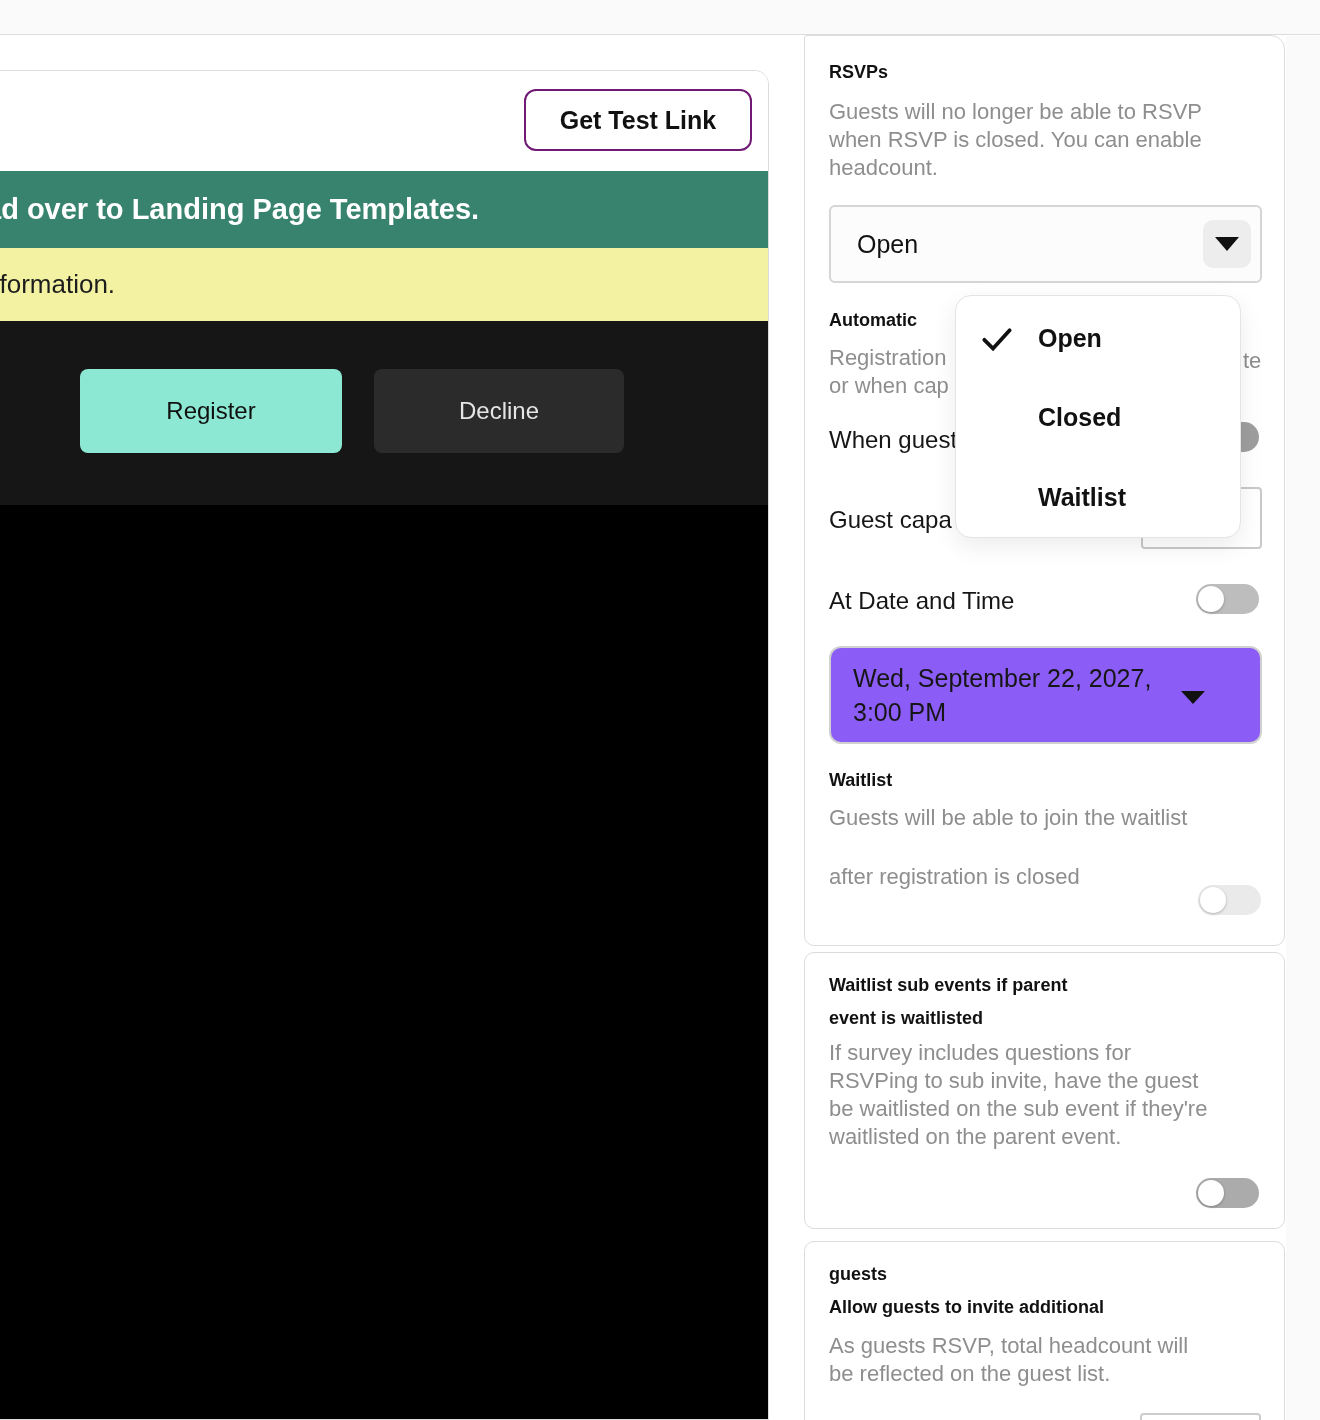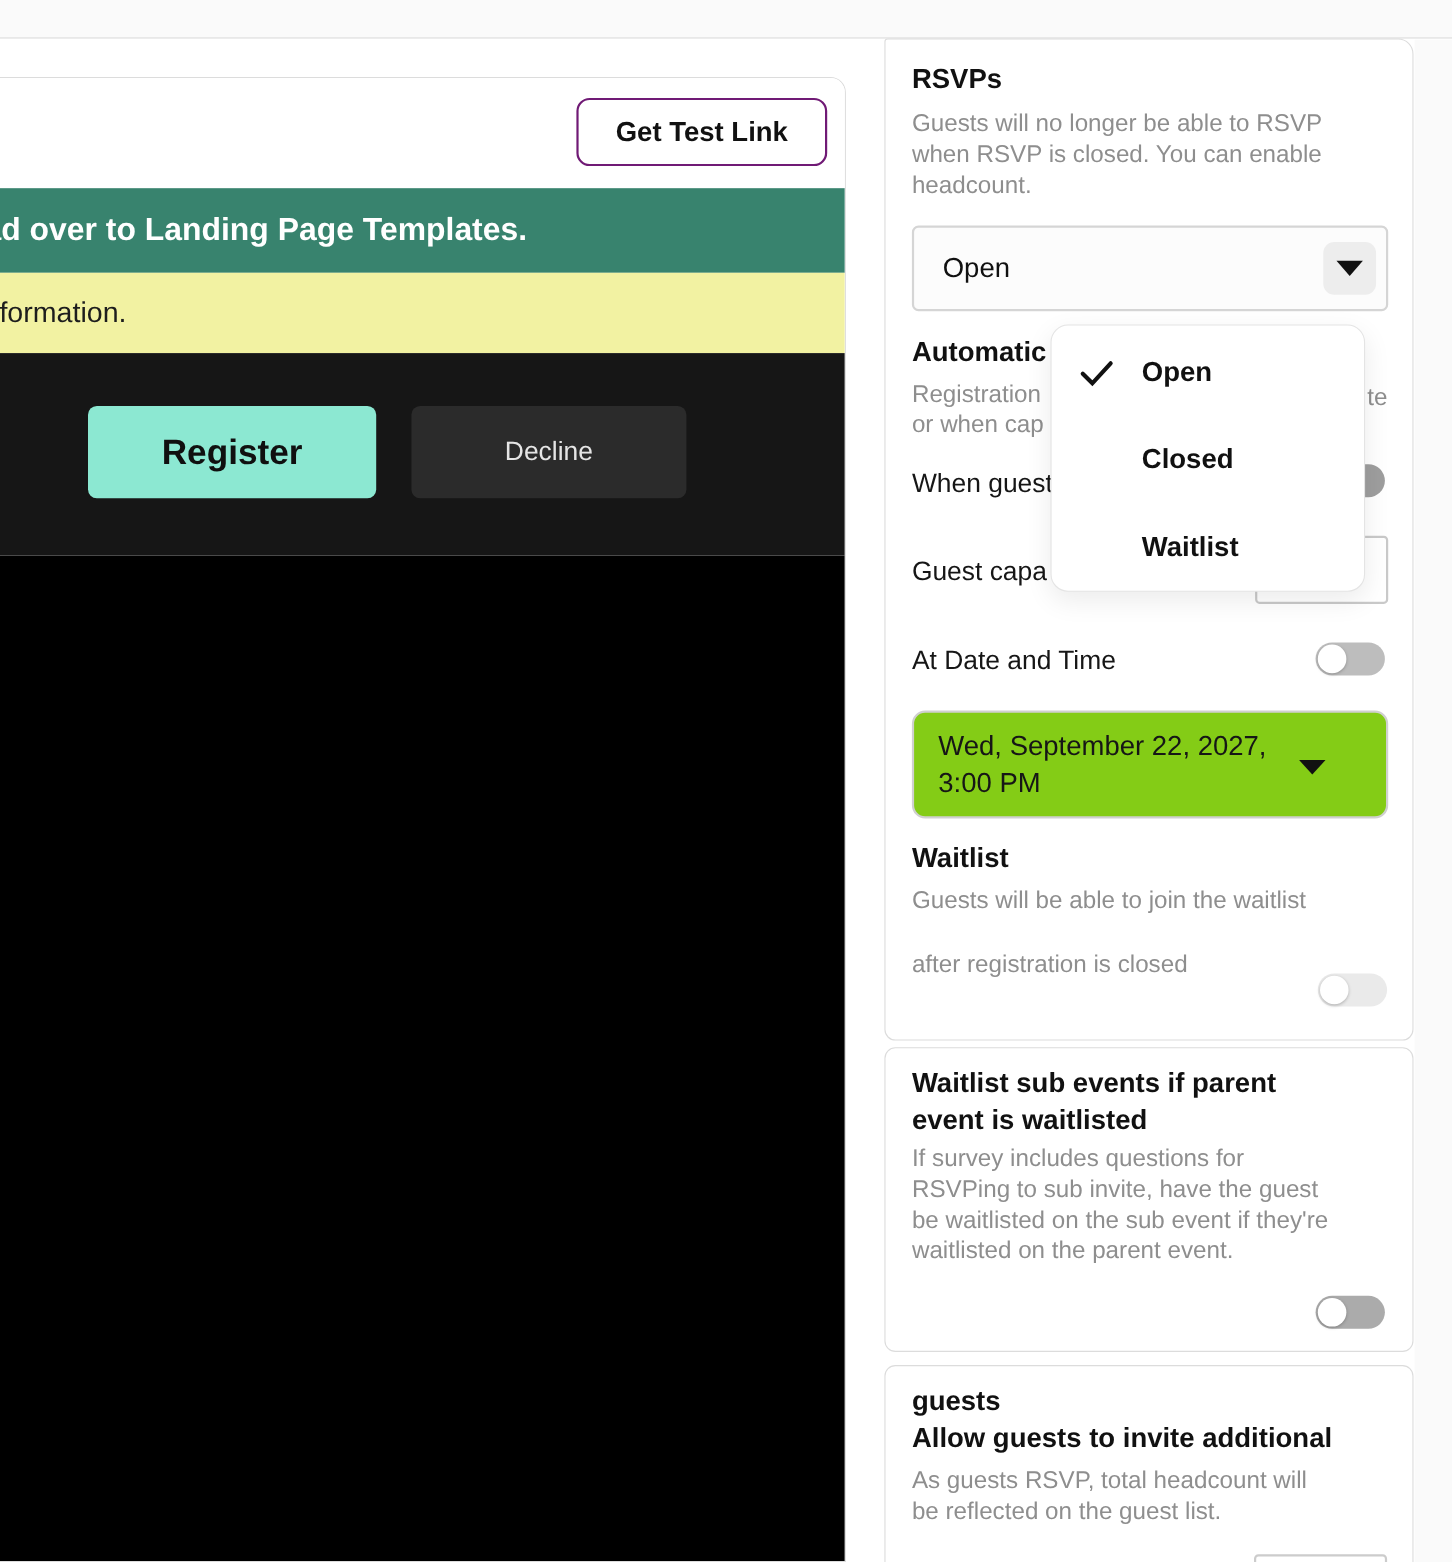--- a/index.html
+++ b/index.html
@@ -20,50 +20,50 @@
                        background:#fff; border:2px solid #701a75; border-radius:12px;
                        display:flex; align-items:center; justify-content:center;
                        font-size:25px; font-weight:700; color:#111; cursor:pointer; }
   .banner-green { height:77px; background:#38836e; display:flex; align-items:center;
                   padding-left:4px; color:#fff; font-size:29px; font-weight:700; white-space:nowrap; overflow:hidden; }
   .banner-yellow { height:73px; background:#f2f2a2; display:flex; align-items:center;
                    padding-left:4px; color:#1d1d1d; font-size:26px; white-space:nowrap; overflow:hidden; }
   .preview-dark { position:relative; height:184px; background:#161616; }
   .btn-register { position:absolute; left:99px; top:48px; width:262px; height:84px;
                   background:#8ce8d2; border-radius:8px; display:flex; align-items:center; justify-content:center;
-                  font-size:32px; font-weight:700; color:#101010; cursor:pointer; }
+                  font-size:24px; font-weight:400; color:#101010; cursor:pointer; }
   .btn-decline { position:absolute; left:393px; top:48px; width:250px; height:84px;
                  background:#2b2b2b; border-radius:8px; display:flex; align-items:center; justify-content:center;
                  font-size:24px; font-weight:500; color:#e5e5e5; cursor:pointer; }
   .preview-black { height:916px; background:#000; }
 
   
   .card { position:absolute; left:804px; width:481px; background:#fff;
           border:1px solid #dcdcdc; border-radius:3px 14px 10px 10px; }
   .card1 { top:35px; height:911px; }
   .card2 { top:952px; height:277px; border-radius:10px; }
   .card3 { top:1241px; height:220px; border-radius:10px; }
 
-  .h-title { position:absolute; left:24px; font-size:25px; font-weight:700; color:#111; line-height:33px; }
+  .h-title { position:absolute; left:24px; font-size:18px; font-weight:700; color:#111; line-height:33px; }
   .gray { position:absolute; left:24px; font-size:22px; color:#8e8e8e; line-height:28px; }
   .label { position:absolute; left:24px; font-size:24px; color:#161616; }
 
   .status-select { position:absolute; left:24px; top:169px; width:433px; height:78px;
                    background:#fcfcfc; border:2px solid #d5d5d5; border-radius:6px; cursor:pointer; }
   .status-value { position:absolute; left:26px; top:50%; transform:translateY(-50%); font-size:25px; color:#111; }
   .select-arrow-btn { position:absolute; right:9px; top:50%; transform:translateY(-50%); width:48px; height:48px;
                       background:#ededed; border-radius:10px; display:flex; align-items:center; justify-content:center; }
   .tri-down { width:0; height:0; border-left:12px solid transparent; border-right:12px solid transparent;
               border-top:14px solid #111; }
 
   .capacity-input { position:absolute; left:336px; top:451px; width:121px; height:62px;
                     background:#fff; border:2px solid #c9c9c9; border-radius:4px; }
 
   .datetime-select { position:absolute; left:24px; top:610px; width:433px; height:98px;
-                     background:#84cc16; border:2px solid #d0d0d0; border-radius:12px; cursor:pointer; }
+                     background:#8b5cf6; border:2px solid #d0d0d0; border-radius:12px; cursor:pointer; }
   .datetime-text { position:absolute; left:22px; top:13px; font-size:25px; line-height:34px; color:#161616; }
   .datetime-select .tri-down { position:absolute; right:55px; top:43px; border-left-width:12px; border-right-width:12px; border-top-width:13px; }
 
   
   .toggle { position:absolute; width:63px; height:30px; border-radius:15px; cursor:pointer; }
   .toggle .knob { position:absolute; left:2px; top:2px; width:26px; height:26px; border-radius:50%;
                   background:#fff; box-shadow:0 1px 3px rgba(0,0,0,.25); }
   .track-mid { background:#9e9e9e; }
   .track-dark { background:#ababab; }
   .track-med2 { background:#bdbdbd; }

